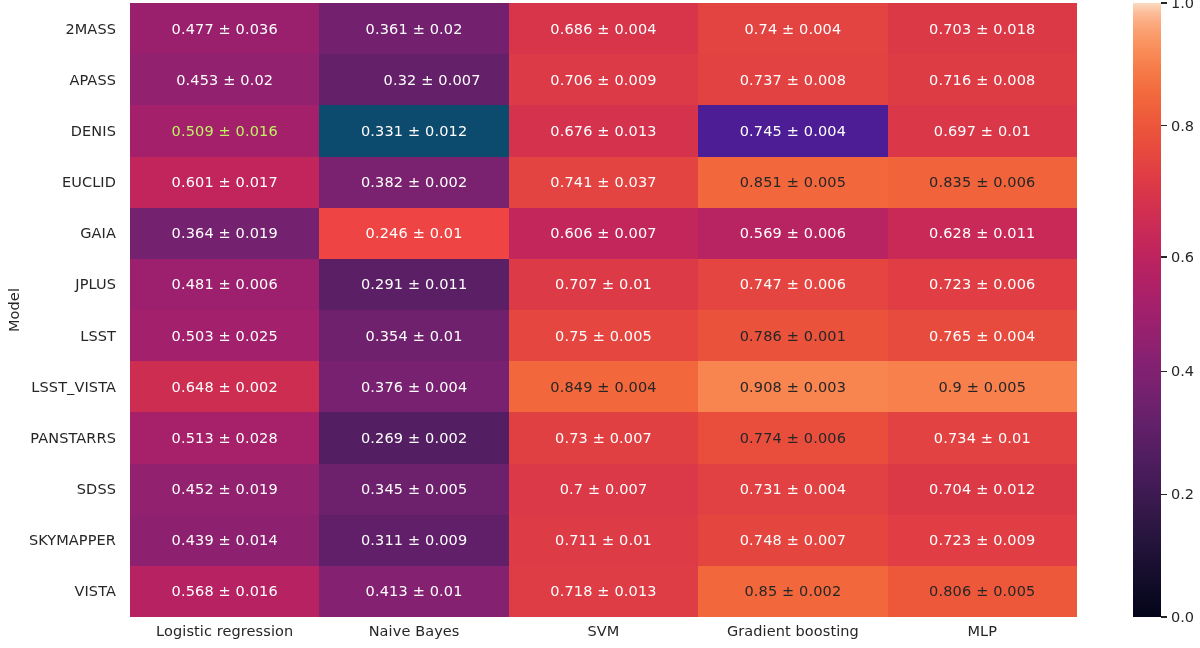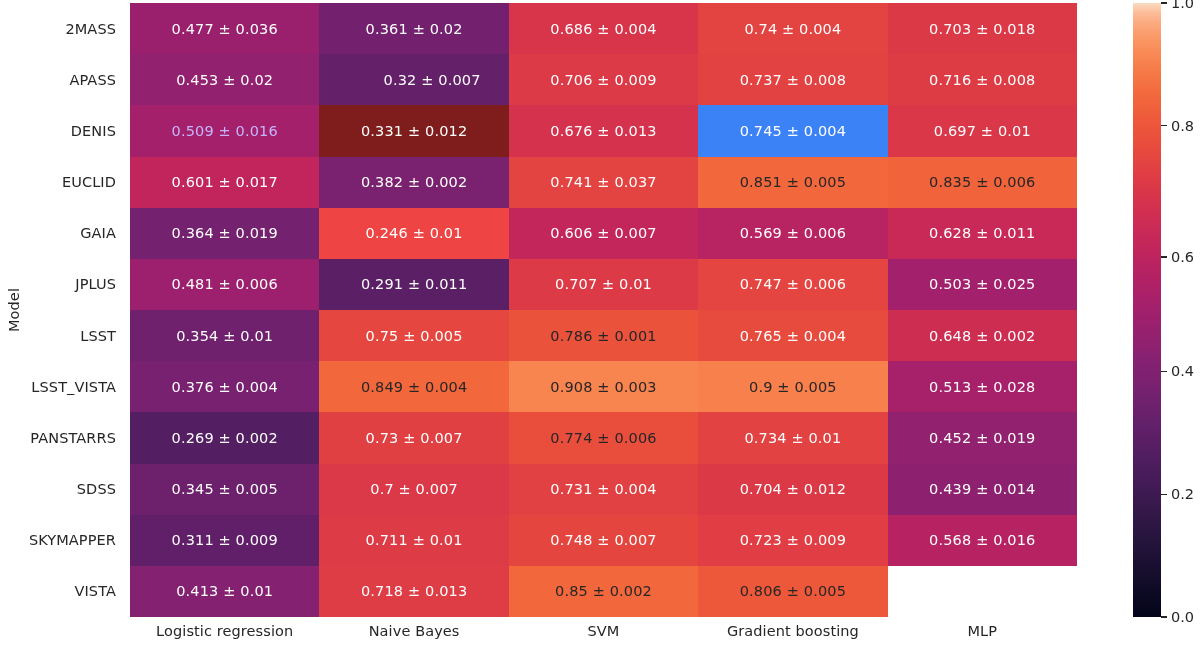--- a/index.html
+++ b/index.html
@@ -197,29 +197,29 @@
       <div class="cell" style="background: rgb(220, 58, 71);">
         <span style="color: rgb(255, 255, 255);">0.706 ± 0.009</span>
       </div>
       <div class="cell" style="background: rgb(226, 66, 65);">
         <span style="color: rgb(255, 255, 255);">0.737 ± 0.008</span>
       </div>
       <div class="cell" style="background: rgb(222, 60, 69);">
         <span style="color: rgb(255, 255, 255);">0.716 ± 0.008</span>
       </div>
       <div class="cell" style="background: rgb(165, 32, 107);">
-        <span style="color: #c4b5fd;">0.509 ± 0.016</span>
-      </div>
-      <div class="cell" style="background: #7f1d1d;">
+        <span style="color: #bef264;">0.509 ± 0.016</span>
+      </div>
+      <div class="cell" style="background: #0c4a6e;">
         <span style="color: rgb(255, 255, 255);">0.331 ± 0.012</span>
       </div>
       <div class="cell" style="background: rgb(213, 51, 77);">
         <span style="color: rgb(255, 255, 255);">0.676 ± 0.013</span>
       </div>
-      <div class="cell" style="background: #3b82f6;">
+      <div class="cell" style="background: #4c1d95;">
         <span style="color: rgb(255, 255, 255);">0.745 ± 0.004</span>
       </div>
       <div class="cell" style="background: rgb(218, 55, 73);">
         <span style="color: rgb(255, 255, 255);">0.697 ± 0.01</span>
       </div>
       <div class="cell" style="background: rgb(193, 37, 92);">
         <span style="color: rgb(255, 255, 255);">0.601 ± 0.017</span>
       </div>
       <div class="cell" style="background: rgb(122, 33, 112);">
         <span style="color: rgb(255, 255, 255);">0.382 ± 0.002</span>
@@ -252,20 +252,23 @@
         <span style="color: rgb(255, 255, 255);">0.481 ± 0.006</span>
       </div>
       <div class="cell" style="background: rgb(91, 31, 102);">
         <span style="color: rgb(255, 255, 255);">0.291 ± 0.011</span>
       </div>
       <div class="cell" style="background: rgb(220, 58, 71);">
         <span style="color: rgb(255, 255, 255);">0.707 ± 0.01</span>
       </div>
       <div class="cell" style="background: rgb(228, 69, 64);">
         <span style="color: rgb(255, 255, 255);">0.747 ± 0.006</span>
+      </div>
+      <div class="cell" style="background: rgb(224, 62, 68);">
+        <span style="color: rgb(255, 255, 255);">0.723 ± 0.006</span>
       </div>
       <div class="cell" style="background: rgb(163, 32, 108);">
         <span style="color: rgb(255, 255, 255);">0.503 ± 0.025</span>
       </div>
       <div class="cell" style="background: rgb(112, 33, 110);">
         <span style="color: rgb(255, 255, 255);">0.354 ± 0.01</span>
       </div>
       <div class="cell" style="background: rgb(229, 70, 63);">
         <span style="color: rgb(255, 255, 255);">0.75 ± 0.005</span>
       </div>

